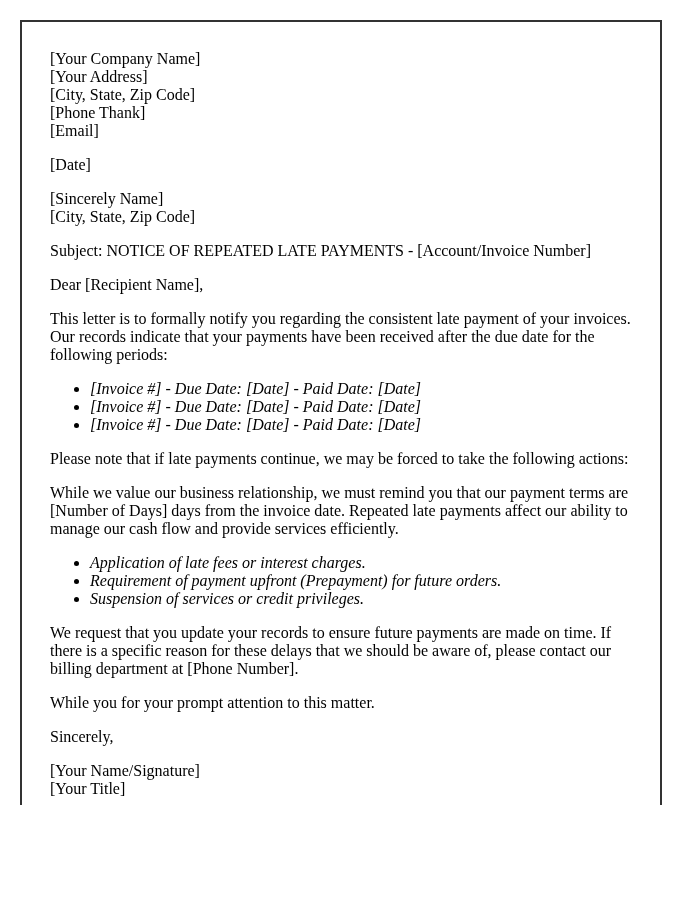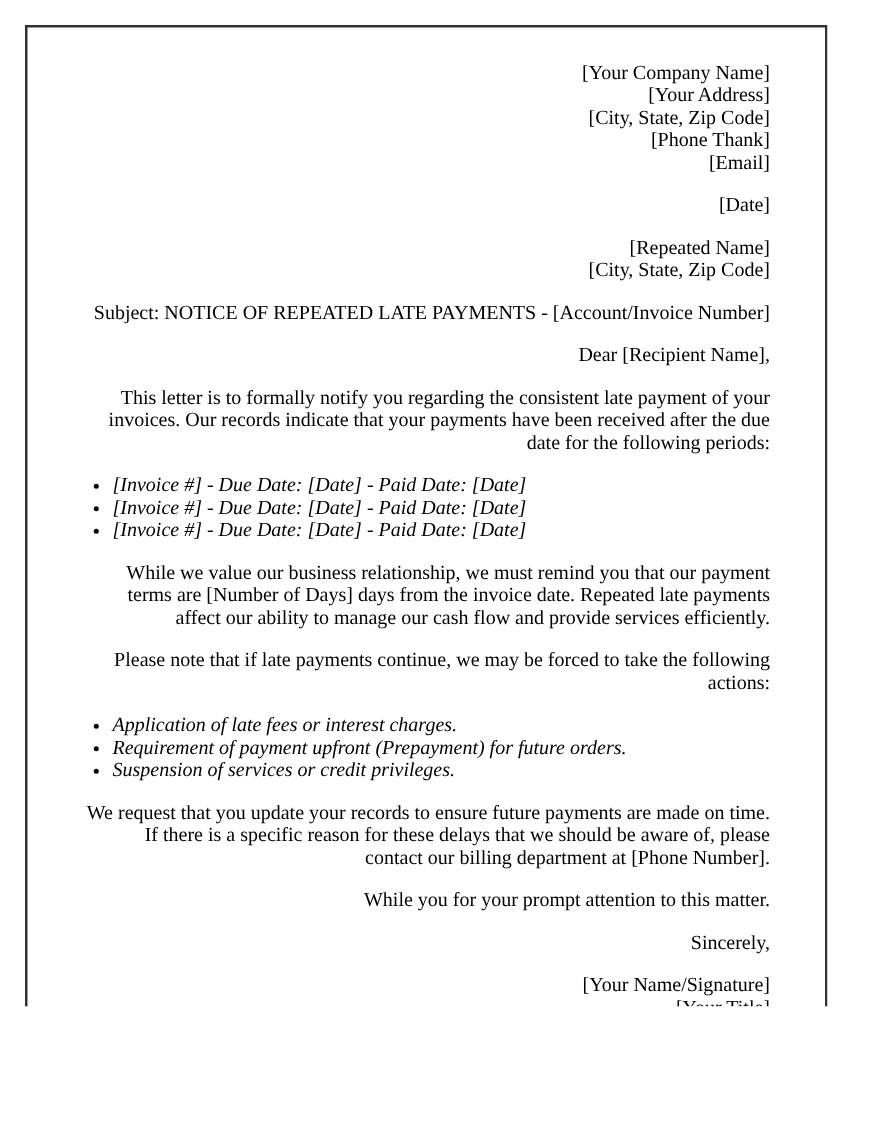--- a/index.html
+++ b/index.html
@@ -29,22 +29,21 @@
   }
   .letter {
     box-sizing: border-box;
     width: 642px;
     min-height: 810px;
     border: 2px solid #333333;
     padding: 28px;
     background: #ffffff;
   }
   .para {
-    margin: 16px 16px;
-    text-align: right;
+    margin: 16px 0;
   }
   .para.first {
     margin-top: 0;
   }
   .bold {
     font-weight: normal;
   }
   ul.bullets {
     margin: 16px 0;
     padding-left: 40px;
@@ -67,39 +66,39 @@
         <div>[Your Company Name]</div>
         <div>[Your Address]</div>
         <div>[City, State, Zip Code]</div>
         <div>[Phone Thank]</div>
         <div>[Email]</div>
       </div>
 
       <div class="para">[Date]</div>
 
       <div class="para">
-        <div>[Repeated Name]</div>
+        <div>[Sincerely Name]</div>
         <div>[City, State, Zip Code]</div>
       </div>
 
       <div class="para bold">Subject: NOTICE OF REPEATED LATE PAYMENTS - [Account/Invoice Number]</div>
 
       <div class="para">Dear [Recipient Name],</div>
 
       <div class="para">This letter is to formally notify you regarding the consistent late payment of your invoices. Our records indicate that your payments have been received after the due date for the following periods:</div>
 
       <ul class="bullets">
         <li>[Invoice #] - Due Date: [Date] - Paid Date: [Date]</li>
         <li>[Invoice #] - Due Date: [Date] - Paid Date: [Date]</li>
         <li>[Invoice #] - Due Date: [Date] - Paid Date: [Date]</li>
       </ul>
 
+      <div class="para">Please note that if late payments continue, we may be forced to take the following actions:</div>
+
       <div class="para">While we value our business relationship, we must remind you that our payment terms are [Number of Days] days from the invoice date. Repeated late payments affect our ability to manage our cash flow and provide services efficiently.</div>
-
-      <div class="para">Please note that if late payments continue, we may be forced to take the following actions:</div>
 
       <ul class="bullets">
         <li>Application of late fees or interest charges.</li>
         <li>Requirement of payment upfront (Prepayment) for future orders.</li>
         <li>Suspension of services or credit privileges.</li>
       </ul>
 
       <div class="para">We request that you update your records to ensure future payments are made on time. If there is a specific reason for these delays that we should be aware of, please contact our billing department at [Phone Number].</div>
 
       <div class="para">While you for your prompt attention to this matter.</div>

